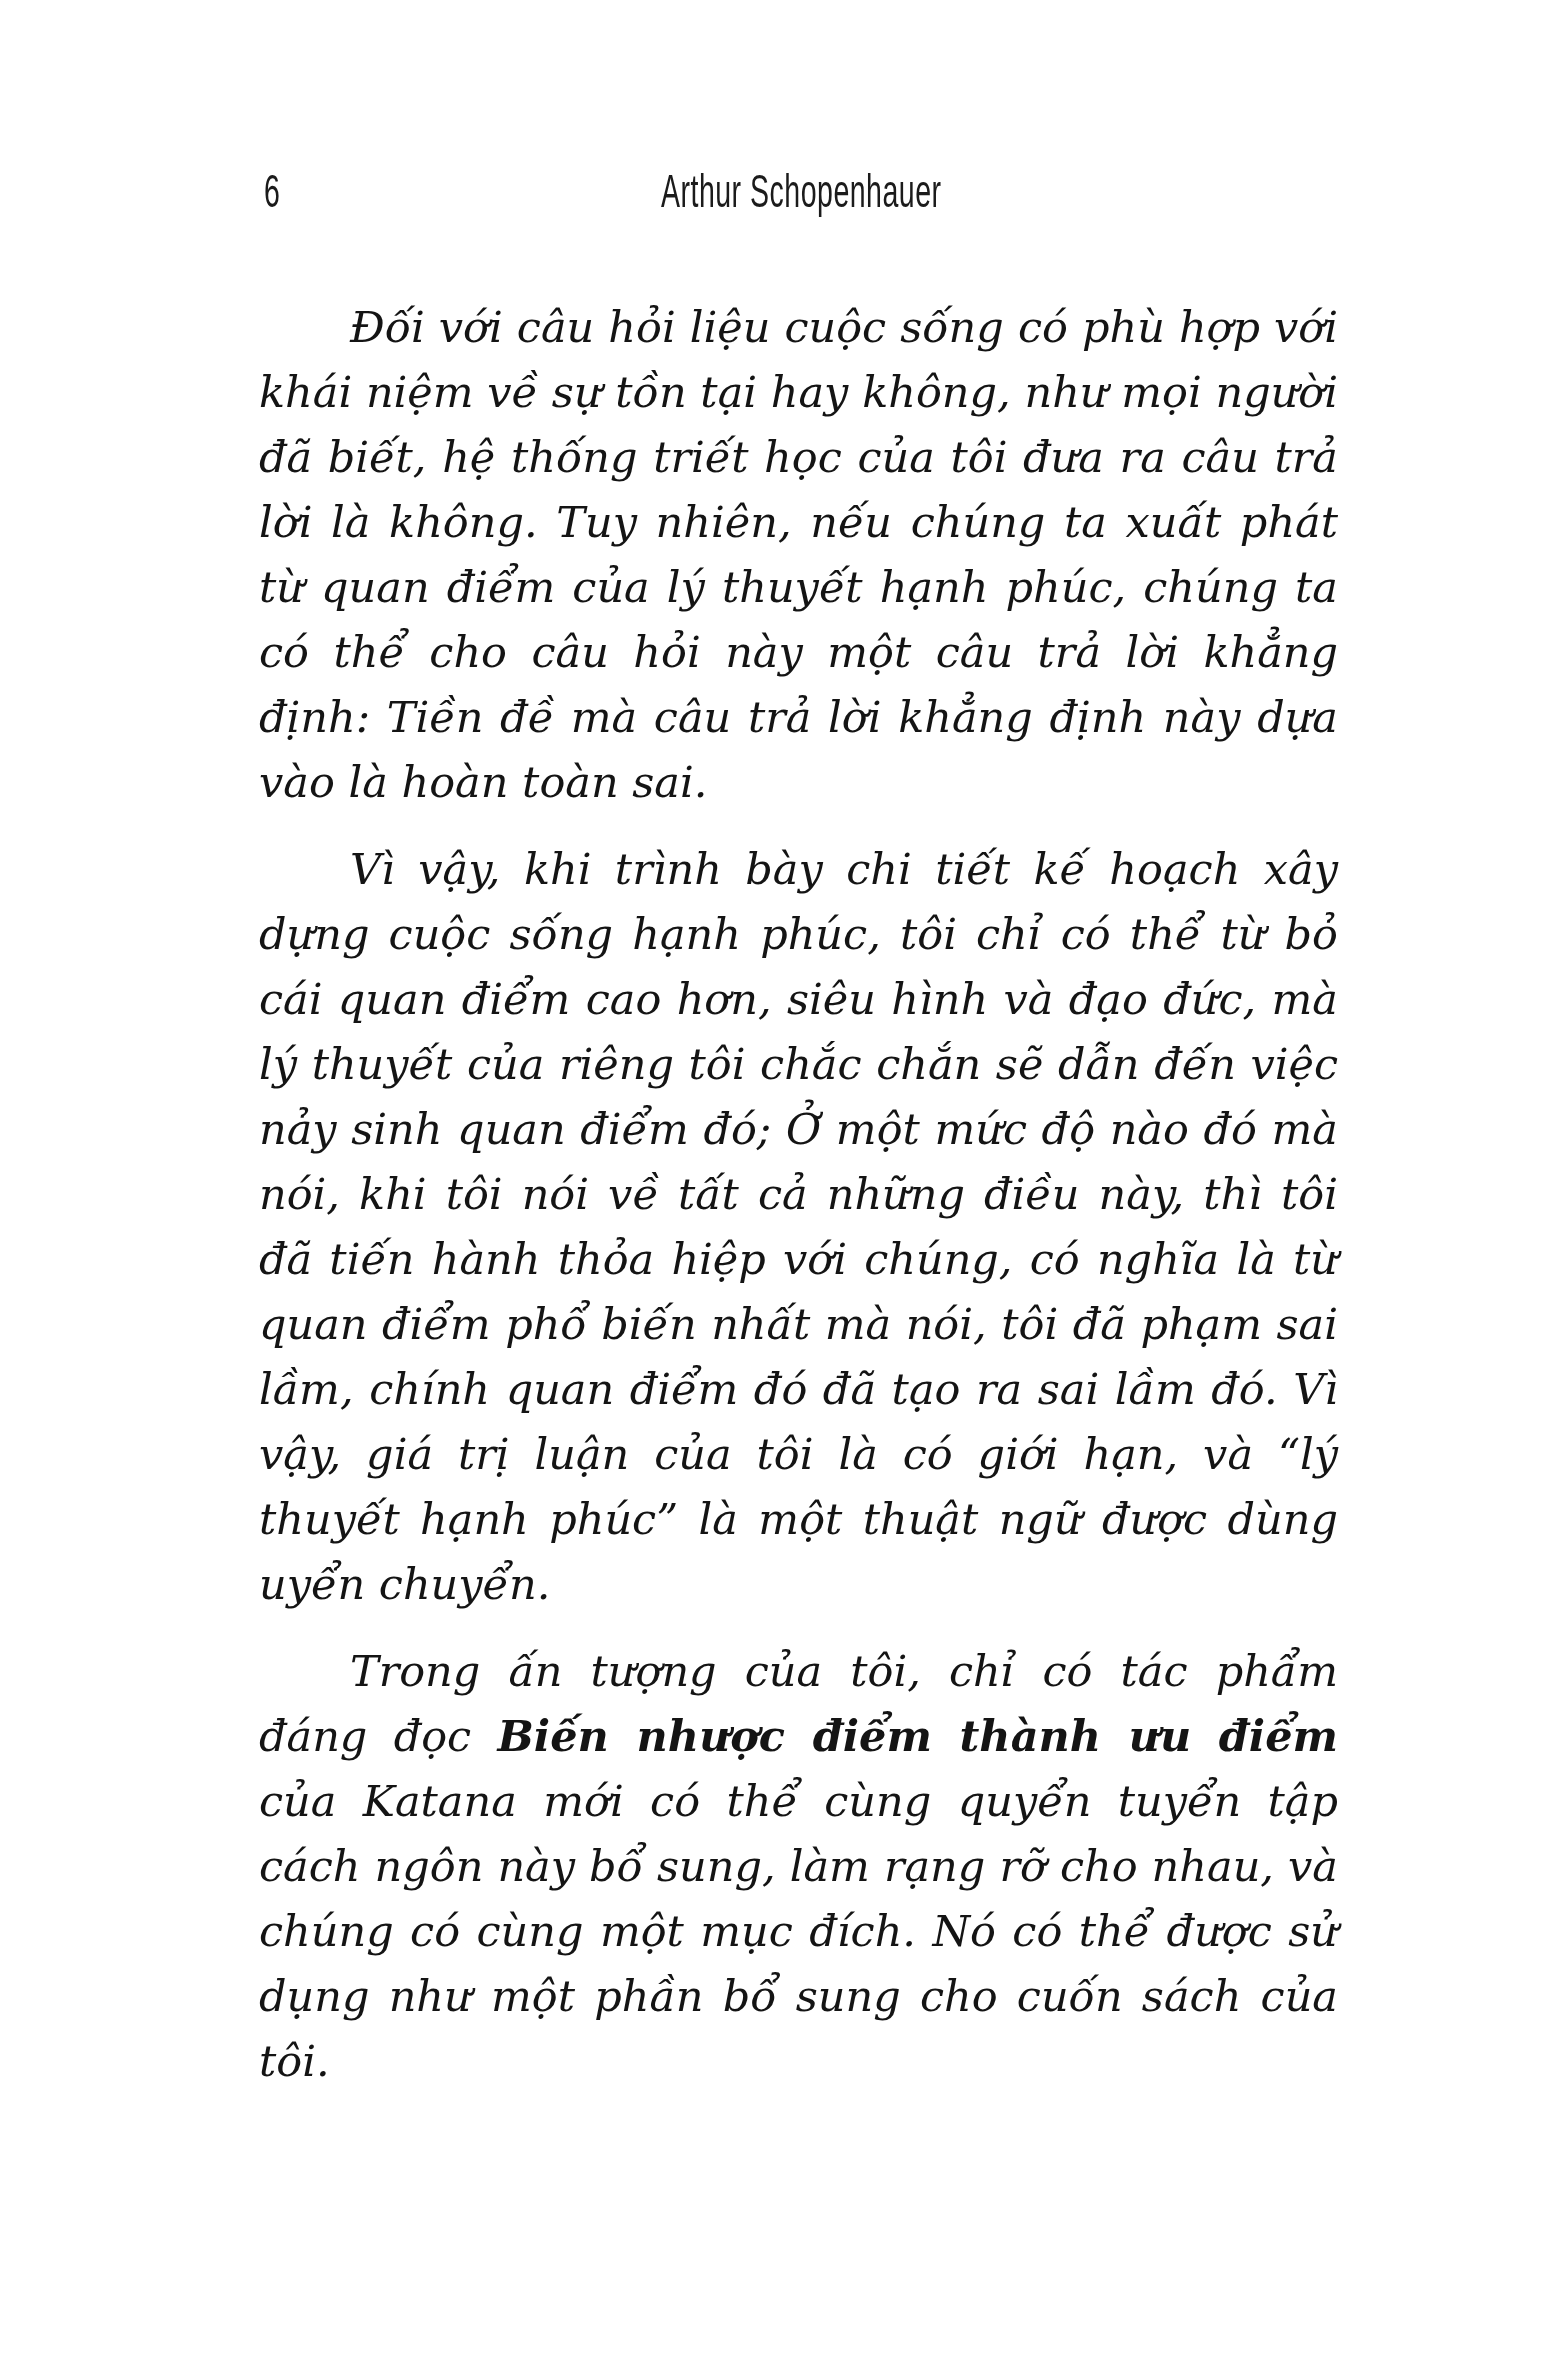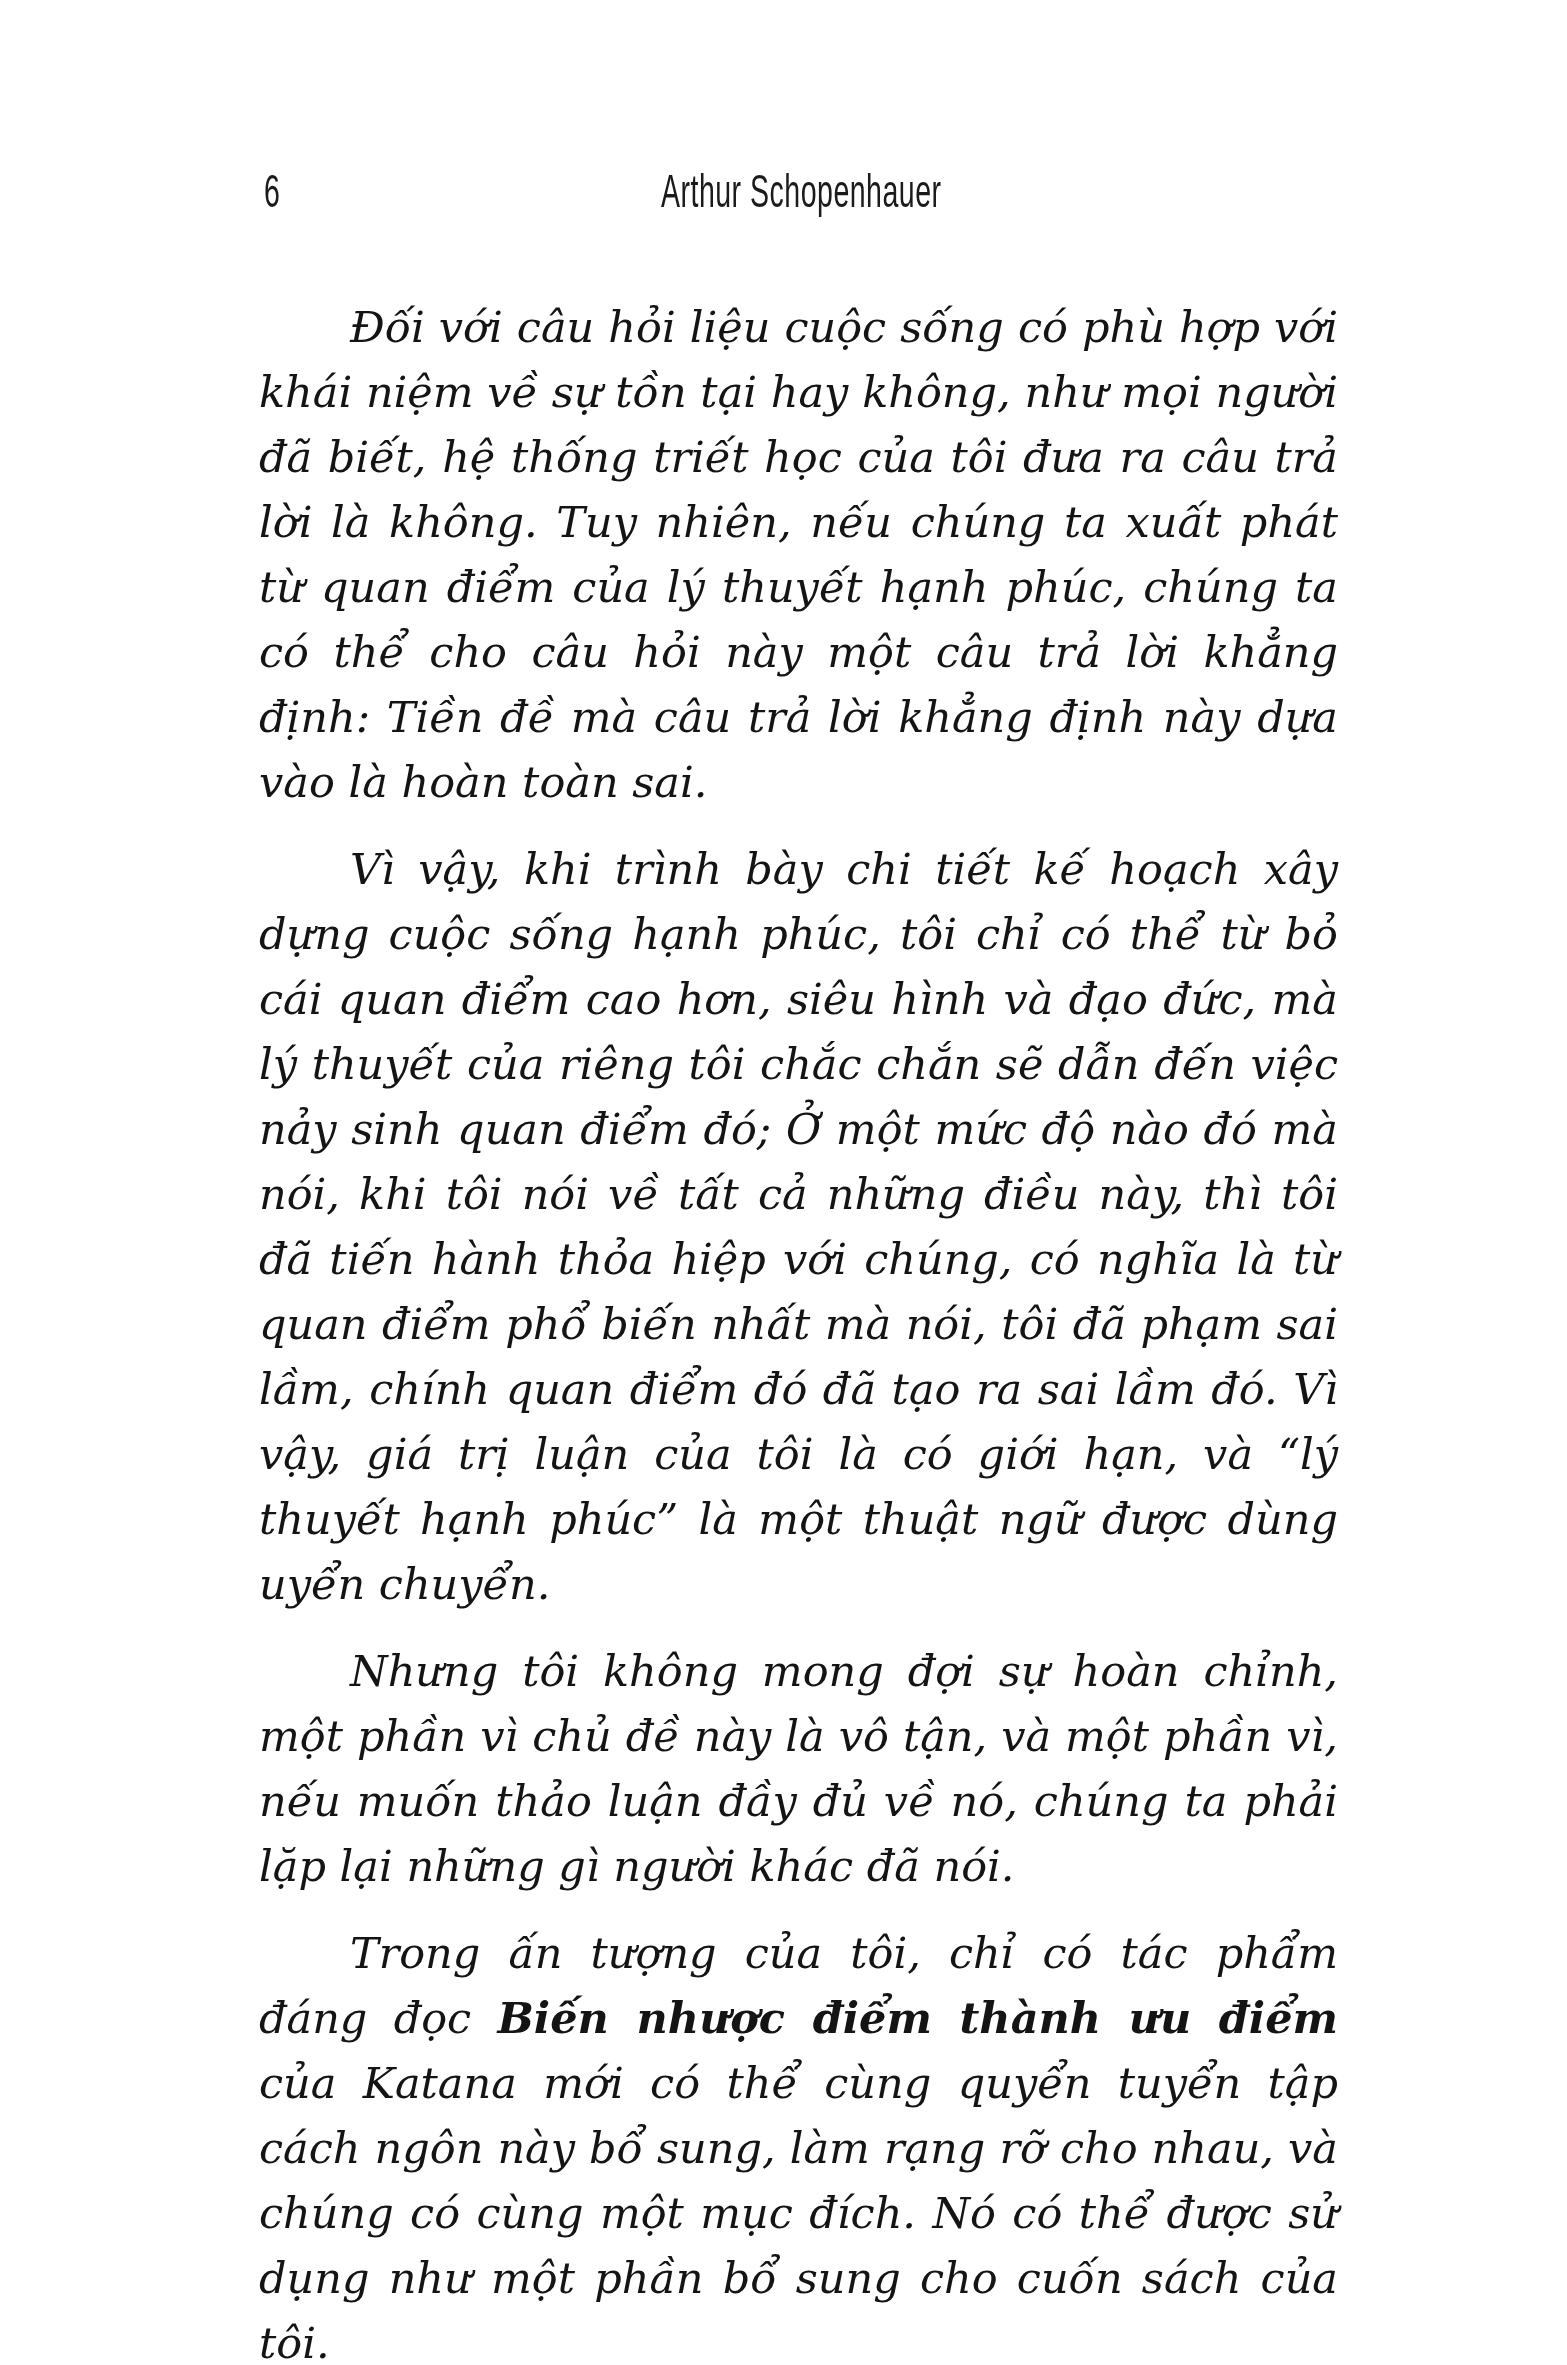--- a/index.html
+++ b/index.html
@@ -77,18 +77,17 @@
   <span class="running-title-wrap">
     <span class="hdr-condensed running-title">Arthur Schopenhauer</span>
   </span>
 </header>
 
 <main class="page-body">
   <p><span>Đối với câu hỏi liệu cuộc sống có phù hợp với khái niệm về sự tồn tại hay không, như mọi người đã biết, hệ thống triết học của tôi đưa ra câu trả lời là không. Tuy nhiên, nếu chúng ta xuất phát từ quan điểm của lý thuyết hạnh phúc, chúng ta có thể cho câu hỏi này một câu trả lời khẳng định: Tiền đề mà câu trả lời khẳng định này dựa vào là hoàn toàn sai.</span></p>
 
   <p><span>Vì vậy, khi trình bày chi tiết kế hoạch xây dựng cuộc sống hạnh phúc, tôi chỉ có thể từ bỏ cái quan điểm cao hơn, siêu hình và đạo đức, mà lý thuyết của riêng tôi chắc chắn sẽ dẫn đến việc nảy sinh quan điểm đó; Ở một mức độ nào đó mà nói, khi tôi nói về tất cả những điều này, thì tôi đã tiến hành thỏa hiệp với chúng, có nghĩa là từ quan điểm phổ biến nhất mà nói, tôi đã phạm sai lầm, chính quan điểm đó đã tạo ra sai lầm đó. Vì vậy, giá trị luận của tôi là có giới hạn, và “lý thuyết hạnh phúc” là một thuật ngữ được dùng uyển chuyển.</span></p>
 
-  <p><span>Nhưng tôi không mong đợi sự hoàn chỉnh, một phần vì chủ đề này là vô tận, và một phần vì, nếu muốn thảo luận đầy đủ về nó, chúng ta phải lặp lại những gì người khác đã nói.</span></p>
 
   <p><span>Trong ấn tượng của tôi, chỉ có tác phẩm đáng đọc </span><span class="run-bold">Biến nhược điểm thành ưu điểm</span><span> của Katana mới có thể cùng quyển tuyển tập cách ngôn này bổ sung, làm rạng rỡ cho nhau, và chúng có cùng một mục đích. Nó có thể được sử dụng như một phần bổ sung cho cuốn sách của tôi.</span></p>
 
 </main>
 
 
 </body></html>

